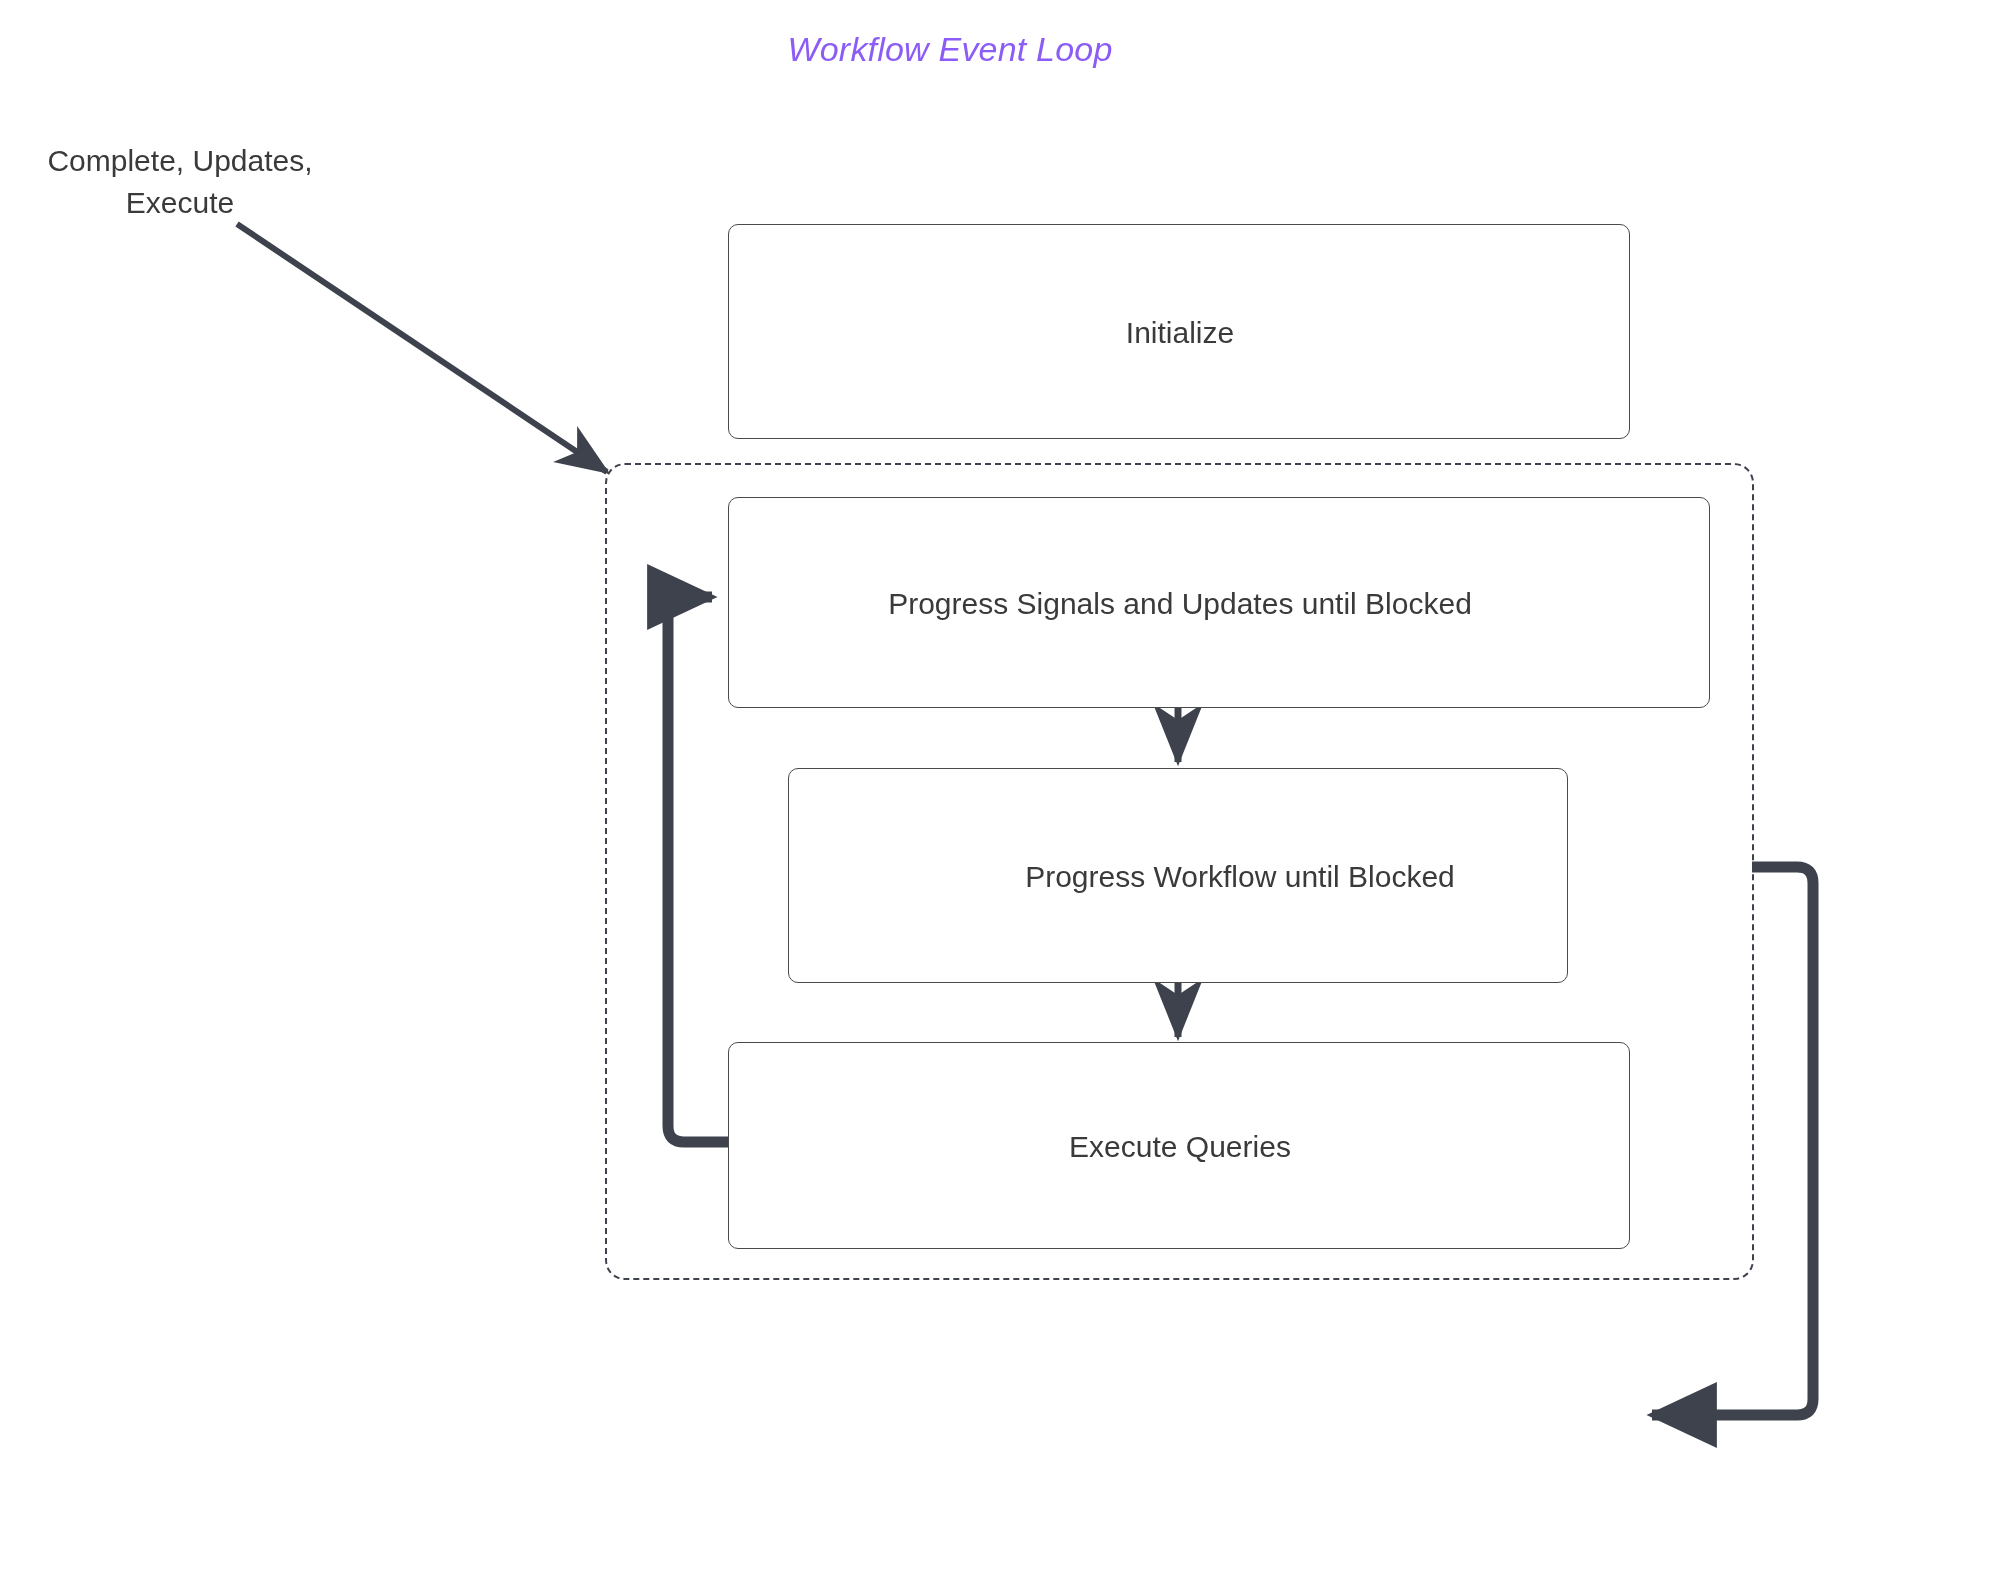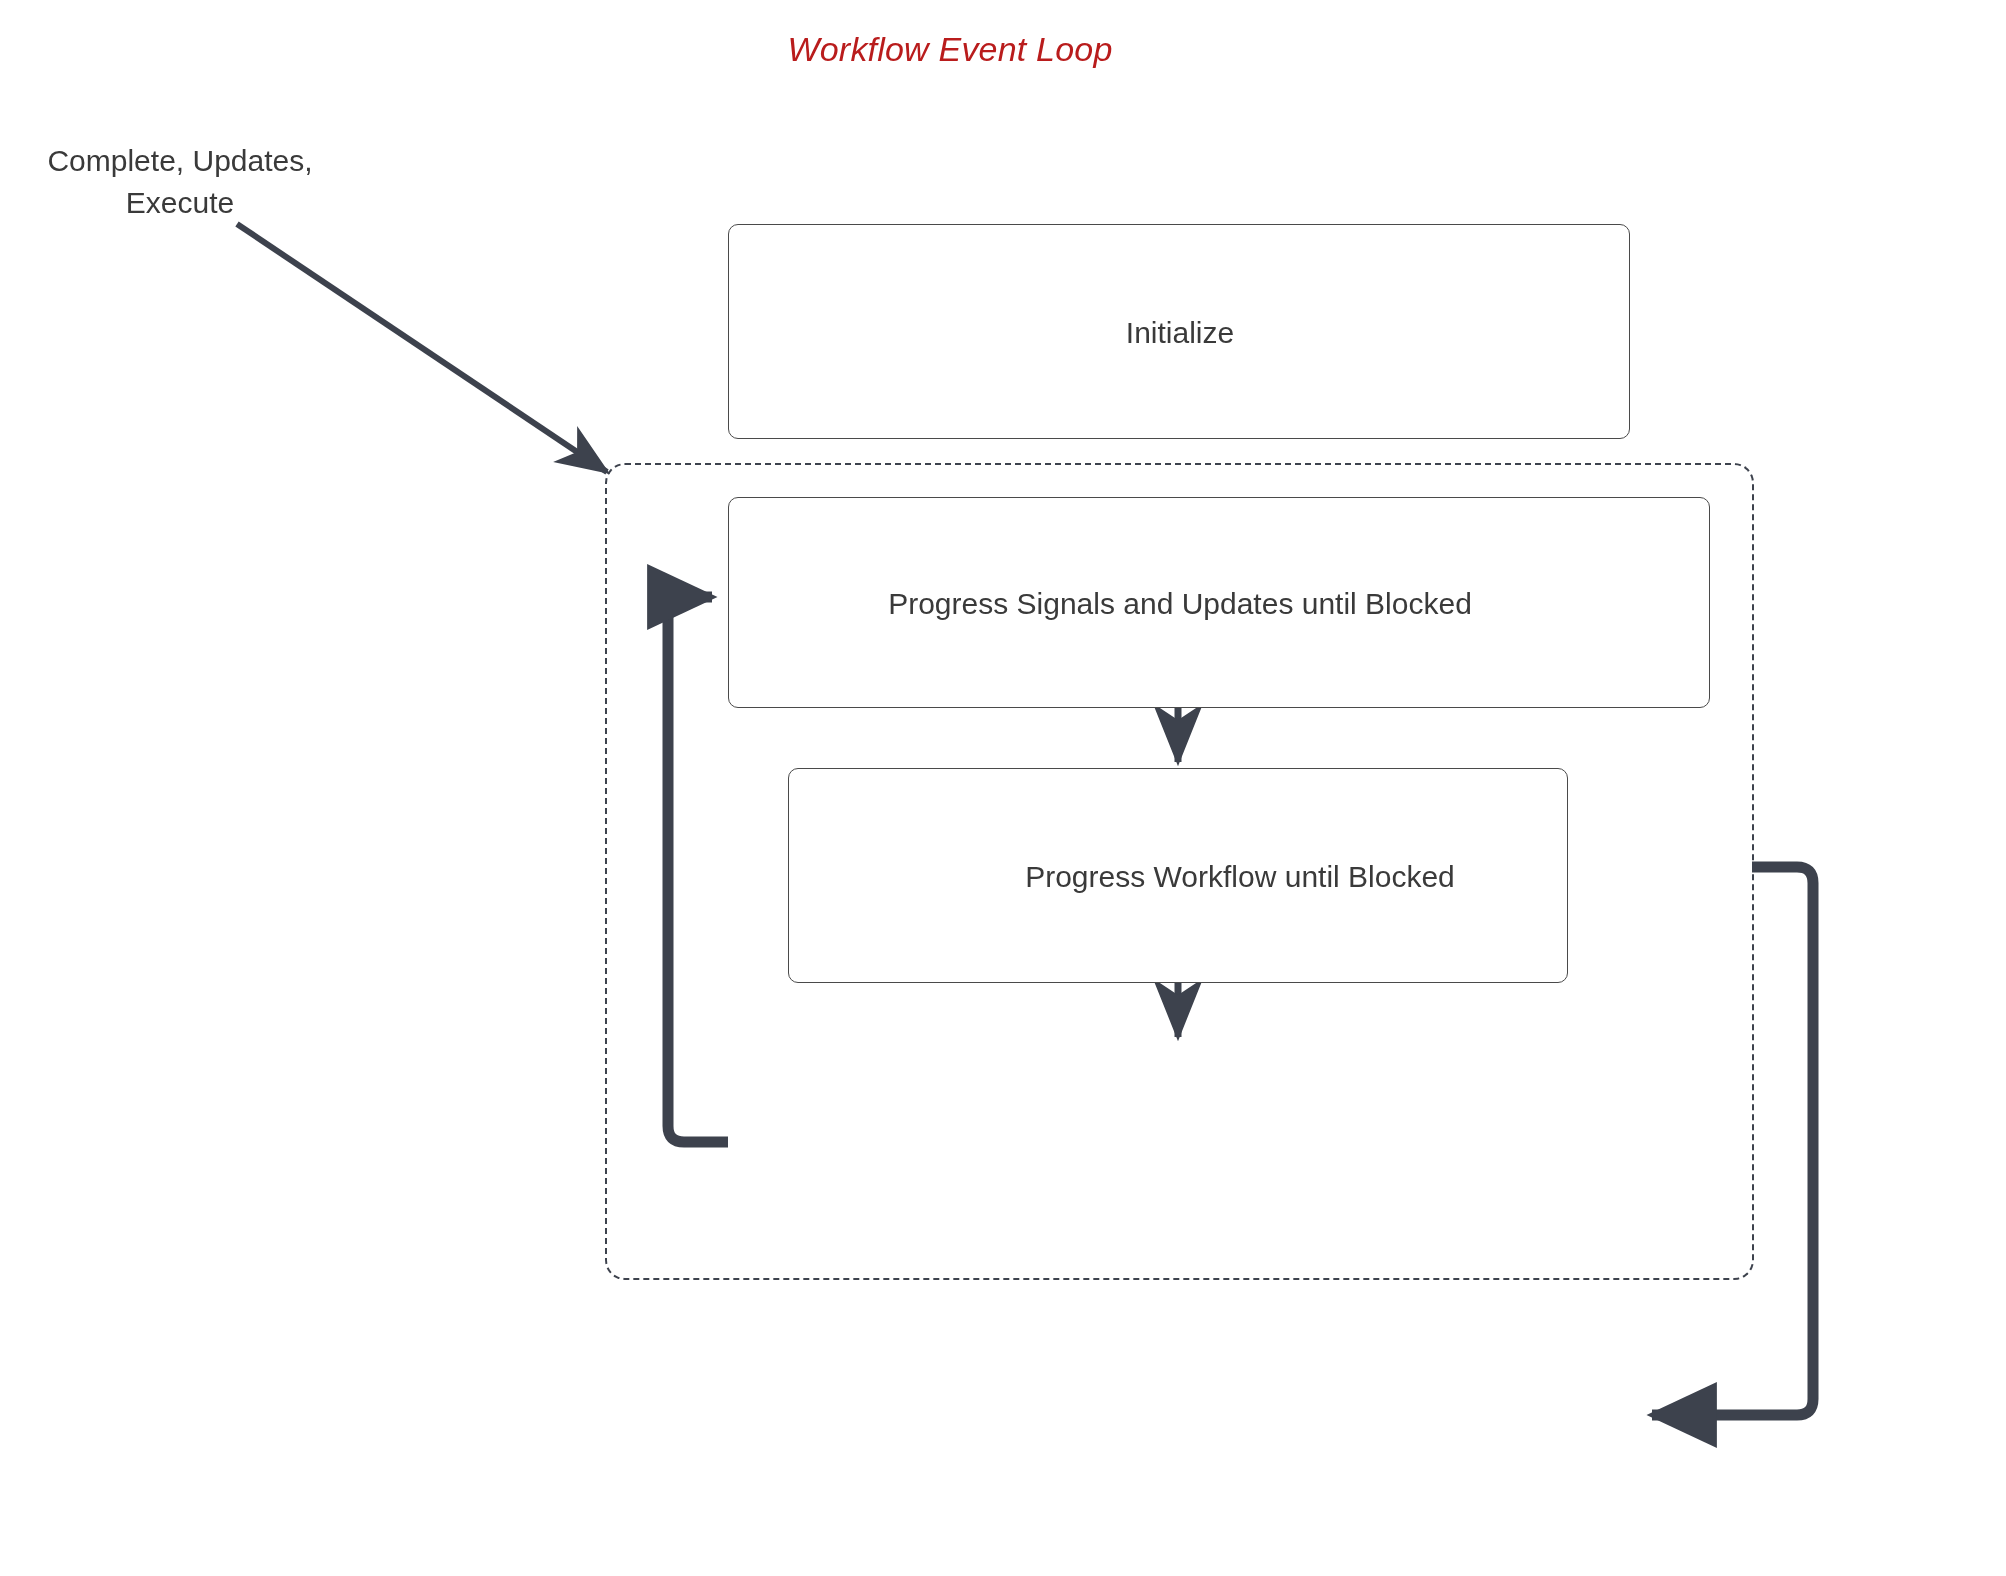--- a/index.html
+++ b/index.html
@@ -27,21 +27,21 @@
     height: 1576px;
   }
   .title-text {
     position: absolute;
     left: 0;
     top: 30px;
     width: 1900px;
     text-align: center;
     font-size: 34px;
     font-style: italic;
-    color: #b91c1c;
+    color: #8b5cf6;
     letter-spacing: 0.2px;
     white-space: nowrap;
   }
   .ext-label {
     position: absolute;
     left: 20px;
     top: 140px;
     width: 320px;
     text-align: center;
     font-size: 30px;
@@ -121,15 +121,18 @@
   </div>
 
   <div class="node-box" style="left:728px; top:497px; width:982px; height:211px;">
     <div class="node-label" style="left:0; top:0; width:902px; line-height:211px;">Progress Signals and Updates until Blocked</div>
   </div>
 
   <div class="node-box" style="left:748px; top:768px; width:780px; height:215px;margin-left:40px;">
     <div class="node-label" style="left:0; top:0; width:902px; line-height:215px;">Progress Workflow until Blocked</div>
   </div>
 
+  <div class="node-box" style="left:728px; top:1042px; width:902px; height:207px;">
+    <div class="node-label" style="left:0; top:0; width:902px; line-height:207px;">Execute Queries</div>
+  </div>
 
 
 </div>
 
 </body></html>

